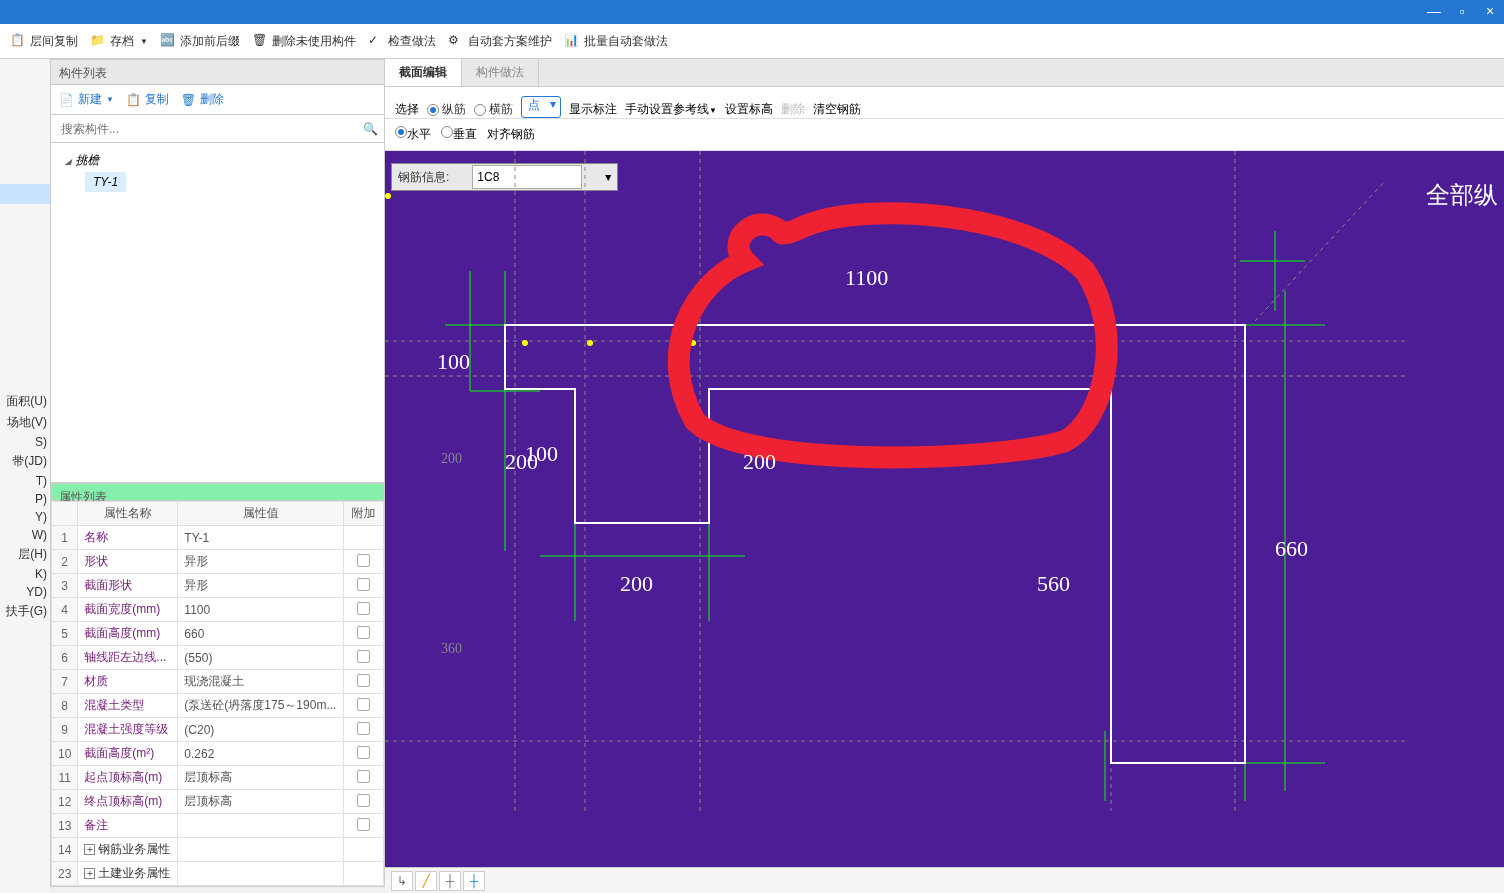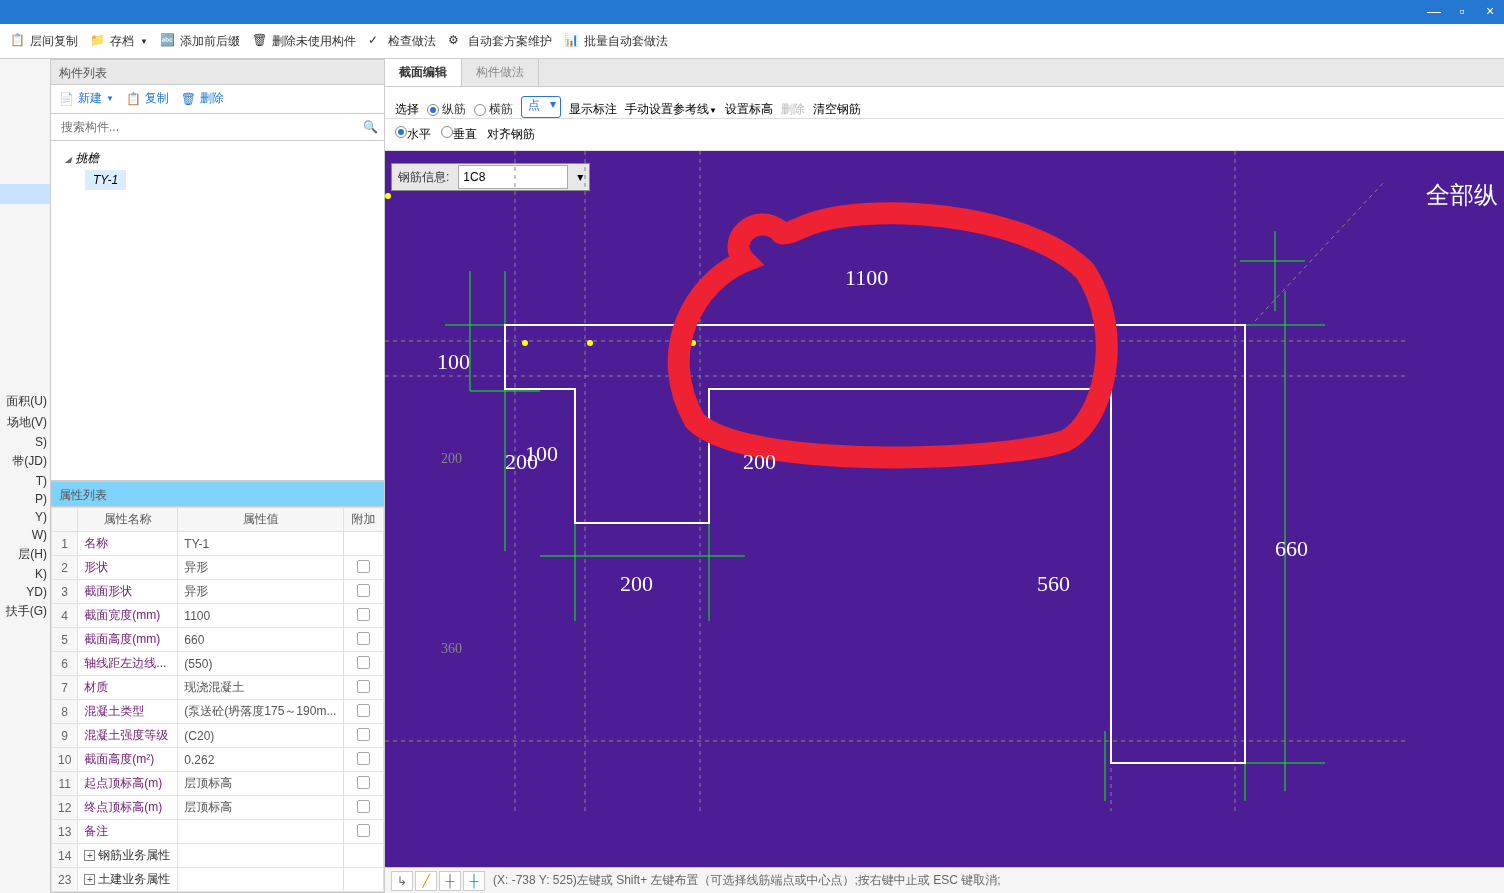--- a/index.html
+++ b/index.html
@@ -30,21 +30,21 @@
 .search-input { flex: 1; border: none; outline: none; color: #7f1d1d; padding: 4px; }
 .search-icon { color: #2478d2; }
 
 .tree-area { flex: 1; background: #fff; border: 1px solid #ccc; border-top: none; padding: 6px; overflow: auto; }
 .tree-item { padding: 3px 8px; cursor: pointer; font-style: italic; }
 .tree-parent::before { content: "◢"; font-size: 8px; margin-right: 4px; color: #666; }
 .tree-child { margin-left: 28px; background: #dbeeff; width: fit-content; padding: 3px 8px; }
 
 
 .prop-panel { display: flex; flex-direction: column; }
-.prop-header { height: 26px; background: #7dd3fc; border: 1px solid #ccc; padding: 0 8px; line-height: 26px; color: #555; }
+.prop-header { height: 18px; background: #86efac; border: 1px solid #ccc; padding: 0 8px; line-height: 26px; color: #555; }
 .prop-table { background: #fff; border: 1px solid #ccc; border-top: none; }
 .prop-table table { width: 100%; border-collapse: collapse; }
 .prop-table th, .prop-table td { border: 1px solid #e0e0e0; padding: 3px 6px; height: 20px; text-align: left; }
 .prop-table th { background: #f7f7f7; color: #555; font-weight: normal; text-align: center; }
 .prop-table td:first-child { background: #f7f7f7; text-align: center; width: 24px; color: #666; }
 .prop-table td:nth-child(2) { width: 100px; color: #701a75; }
 .prop-table td:nth-child(3) { color: #555; }
 .prop-table td:nth-child(4) { width: 40px; text-align: center; }
 .prop-table .gray-val { color: #aaa; }
 .prop-table .black-name { color: #333; }
@@ -64,21 +64,21 @@
 .combo { height: 22px; border: 1px solid #2478d2; border-radius: 3px; padding: 0 20px 0 6px; color: #2478d2; position: relative; }
 .combo::after { content: "▾"; position: absolute; right: 4px; }
 .disabled-txt { color: #bbb; }
 
 .sub-toolbar2 { height: 32px; background: #fff; border-bottom: 1px solid #ddd; display: flex; align-items: center; padding: 0 10px; gap: 10px; }
 
 .canvas { flex: 1; background: #4c1d95; position: relative; overflow: hidden; }
 
 .rebar-info { position: absolute; top: 12px; left: 6px; border: 1px solid #888; background: #e8e8e8; display: flex; align-items: center; height: 28px; }
 .rebar-info .lbl { padding: 0 6px; color: #333; }
-.rebar-info input { width: 110px; height: 24px; border: 1px solid #aaa; padding: 0 4px; margin: 0 3px; }
+.rebar-info input { width: 110px; height: 24px; border: 1px solid #aaa; padding: 0 4px; margin: 0 17px; }
 .rebar-info .dd { width: 18px; text-align: center; cursor: pointer; }
 
 .status-bar { height: 26px; background: #f5f5f5; border-top: 1px solid #ccc; display: flex; align-items: center; padding: 0 6px; gap: 2px; color: #666; }
 .status-btn { width: 22px; height: 20px; border: 1px solid #ccc; display: flex; align-items: center; justify-content: center; background: #fff; cursor: pointer; }
 
 .dim-text { position: absolute; color: #fff; font-family: "Times New Roman", serif; font-size: 22px; }
 .dim-small { font-size: 14px; color: #888; }
 .corner-text { position: absolute; top: 28px; right: 6px; color: #fff; font-size: 24px; font-family: serif; }
 
 .highlight-bar { position: absolute; left: 0; top: 125px; width: 50px; height: 20px; background: #c8e2ff; }
@@ -380,16 +380,15 @@
       <div class="dim-text dim-small" style="left:56px;top:490px;">360</div>
       <div class="dim-text" style="left:652px;top:420px;">560</div>
       <div class="dim-text" style="left:890px;top:385px;">660</div>
     </div>
 
     <div class="status-bar">
       <div class="status-btn">↳</div>
       <div class="status-btn" style="color:#e80;">╱</div>
       <div class="status-btn">┼</div>
       <div class="status-btn" style="color:#08c;">┼</div>
-      <span style="margin-left:6px;">(X: -738 Y: 525)左键或 Shift+ 左键布置（可选择线筋端点或中心点）;按右键中止或 ESC 键取消;</span>
     </div>
   </div>
 </div>
 
 </body></html>

